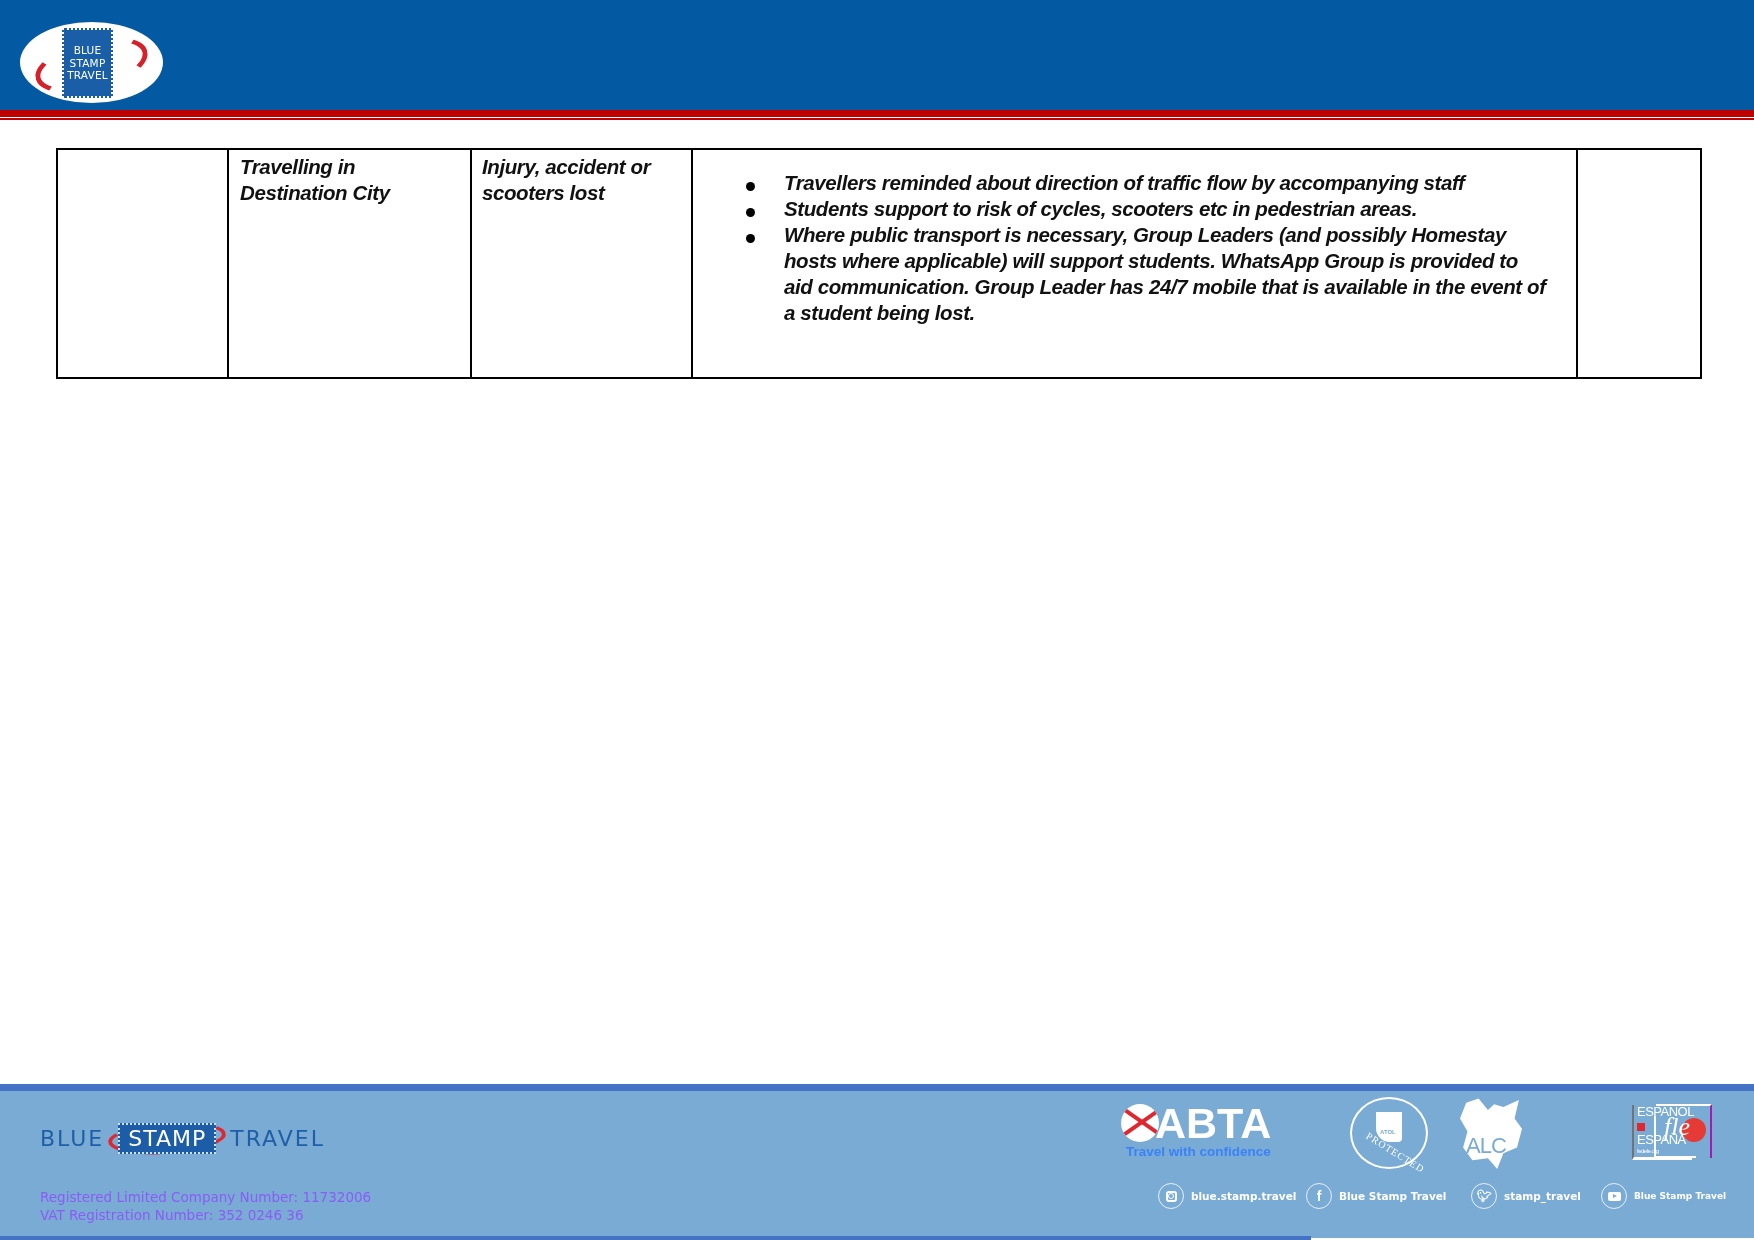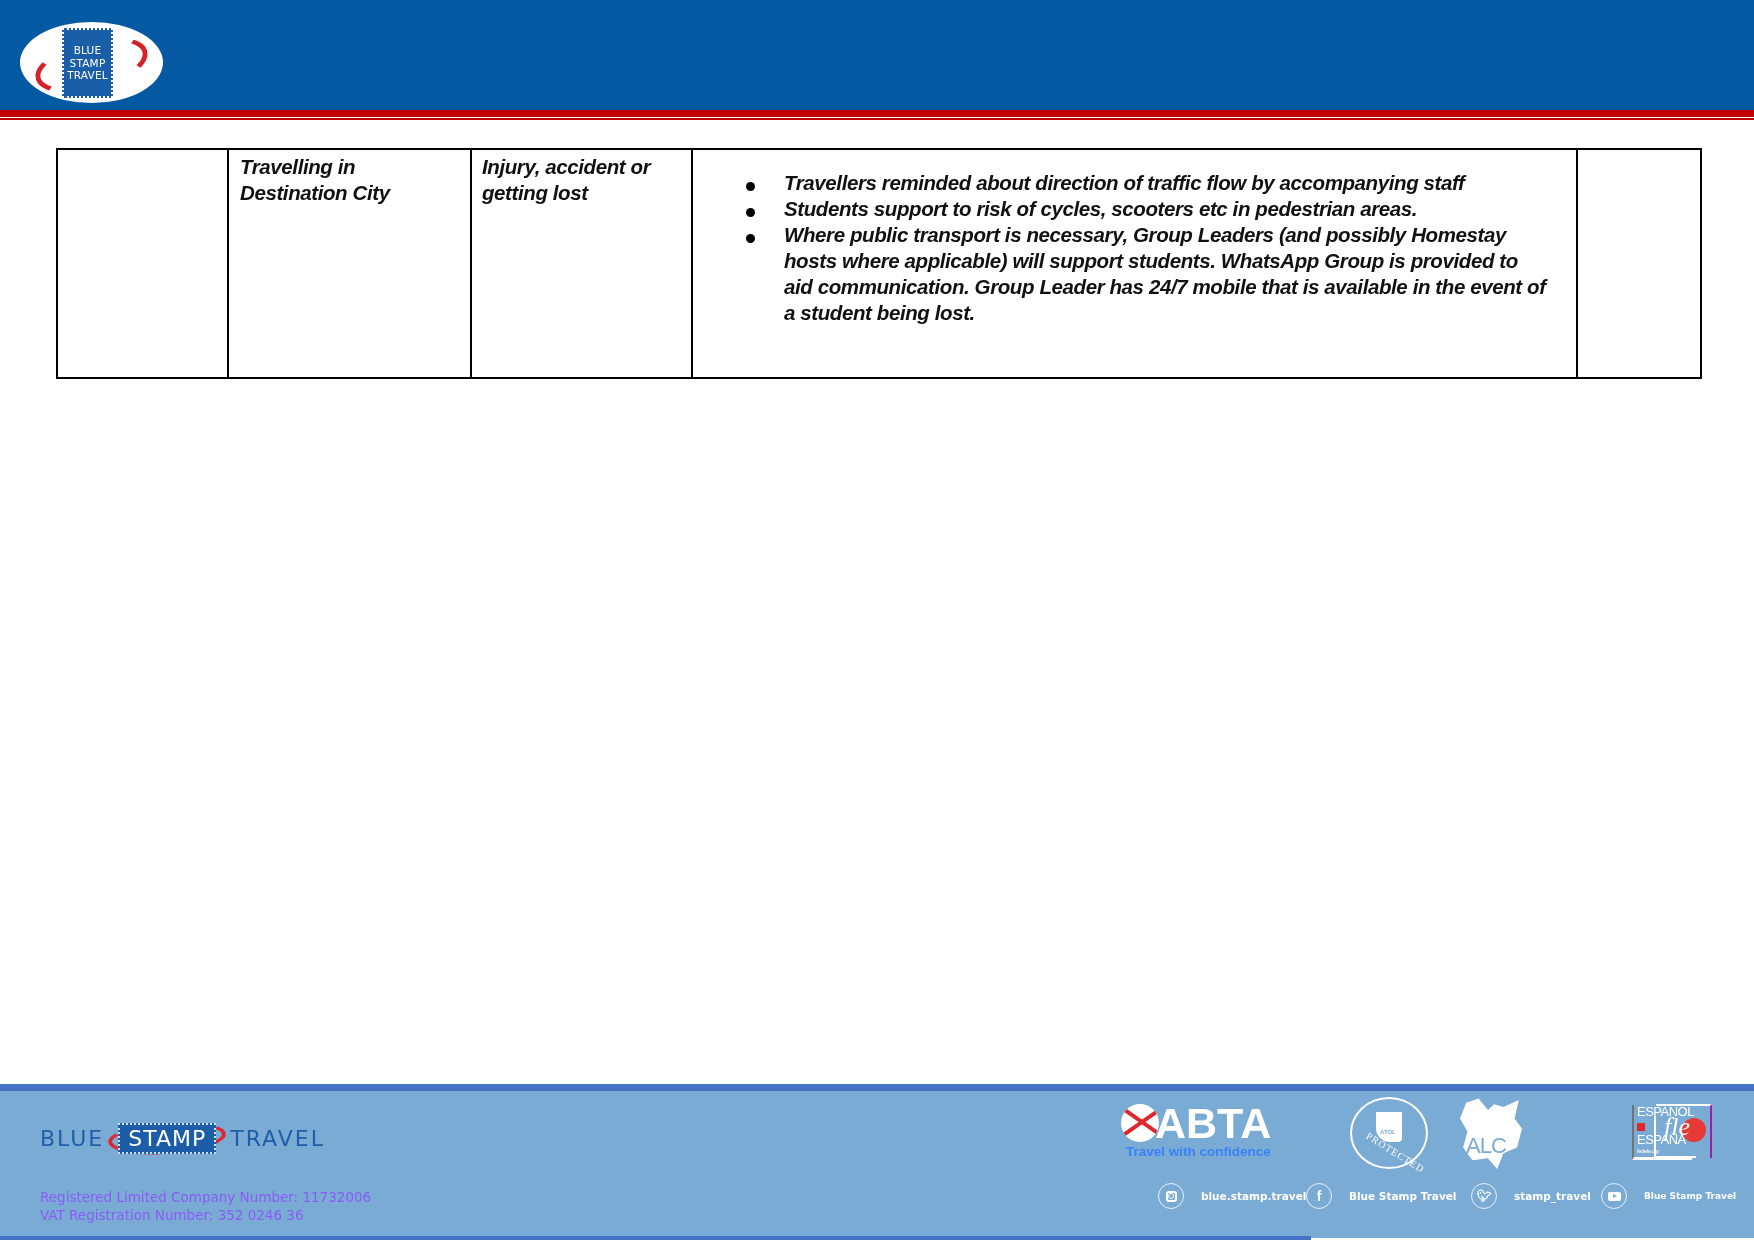--- a/index.html
+++ b/index.html
@@ -58,21 +58,21 @@
   .espanol .en { display:inline-block; width:8px; height:8px; background:#e0262f; vertical-align:middle; margin-right:2px; }
   .espanol .small { font-size:6px; line-height:8px; }
 
   .fle { position:absolute; left:1656px; top:1104px; width:54px; height:52px; border-top:2px solid #ffffff; border-right:2px solid #a21caf; }
   .fle-inner { position:absolute; left:-2px; top:10px; width:40px; height:40px; border-left:2px solid #ffffff; border-bottom:2px solid #ffffff; }
   .fle-dot { position:absolute; left:26px; top:12px; width:24px; height:24px; border-radius:50%; background:#e53a35; }
   .fle-text { position:absolute; left:8px; top:6px; font-family:"Liberation Serif", serif; font-style:italic; font-size:26px; color:#ffffff; }
 
   .social { position:absolute; top:1181px; height:30px; display:flex; align-items:center; }
   .social .circ { width:26px; height:26px; border:1.5px solid #e8f0f9; border-radius:50%; display:flex; align-items:center; justify-content:center; box-sizing:border-box; color:#ffffff; font-family:"Liberation Sans", sans-serif; font-weight:bold; font-size:14px; }
-  .social .lbl { margin-left:17px; color:#ffffff; font-family:"DejaVu Sans", sans-serif; font-weight:bold; font-size:10.5px; }
+  .social .lbl { margin-left:7px; color:#ffffff; font-family:"DejaVu Sans", sans-serif; font-weight:bold; font-size:10.5px; }
   .ig-glyph { width:11px; height:11px; border:2px solid #fff; border-radius:3px; position:relative; box-sizing:border-box; }
   .ig-glyph:after { content:""; position:absolute; left:1.5px; top:1.5px; width:4px; height:4px; border:1.5px solid #fff; border-radius:50%; box-sizing:content-box; left:0.5px; top:0.5px; }
   .yt-glyph { width:13px; height:9px; background:#fff; border-radius:2px; position:relative; }
   .yt-glyph:after { content:""; position:absolute; left:5px; top:2px; border-left:4px solid #7aabd5; border-top:2.5px solid transparent; border-bottom:2.5px solid transparent; }
 </style>
 </head>
 <body>
 
 <div class="header">
   <div class="logo-oval">
@@ -97,21 +97,21 @@
   </colgroup>
   <tbody>
       <tr>
     <td>
       <span class="cell-text"></span>
     </td>
     <td class="pad2">
       <div class="cell-text">Travelling in Destination City</div>
     </td>
     <td class="pad3">
-      <div class="cell-text">Injury, accident or getting lost</div>
+      <div class="cell-text">Injury, accident or scooters lost</div>
     </td>
     <td>
       <ul class="controls cell-text">
         <li><span class="bullet"></span><span>Travellers reminded about direction of traffic flow by accompanying staff</span></li>
         <li><span class="bullet"></span><span>Students support to risk of cycles, scooters etc in pedestrian areas.</span></li>
         <li><span class="bullet"></span><span>Where public transport is necessary, Group Leaders (and possibly Homestay hosts where applicable) will support students. WhatsApp Group is provided to aid communication. Group Leader has 24/7 mobile that is available in the event of a student being lost.</span></li>
       </ul>
     </td>
     <td>
       <span class="cell-text"></span>

